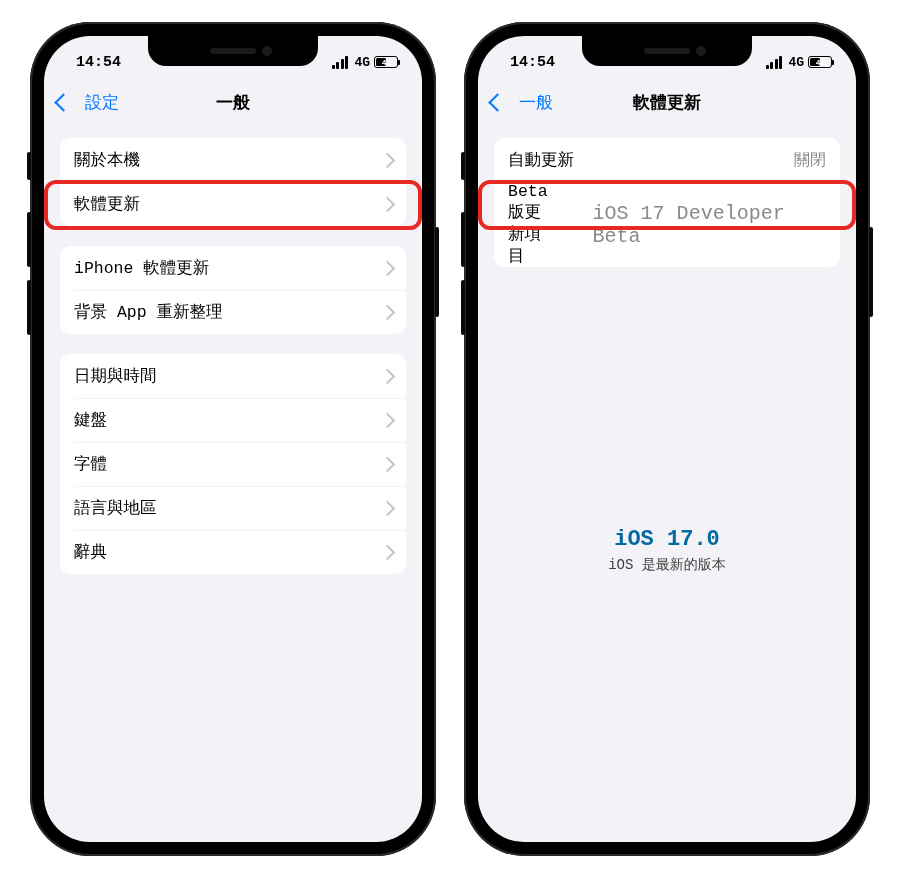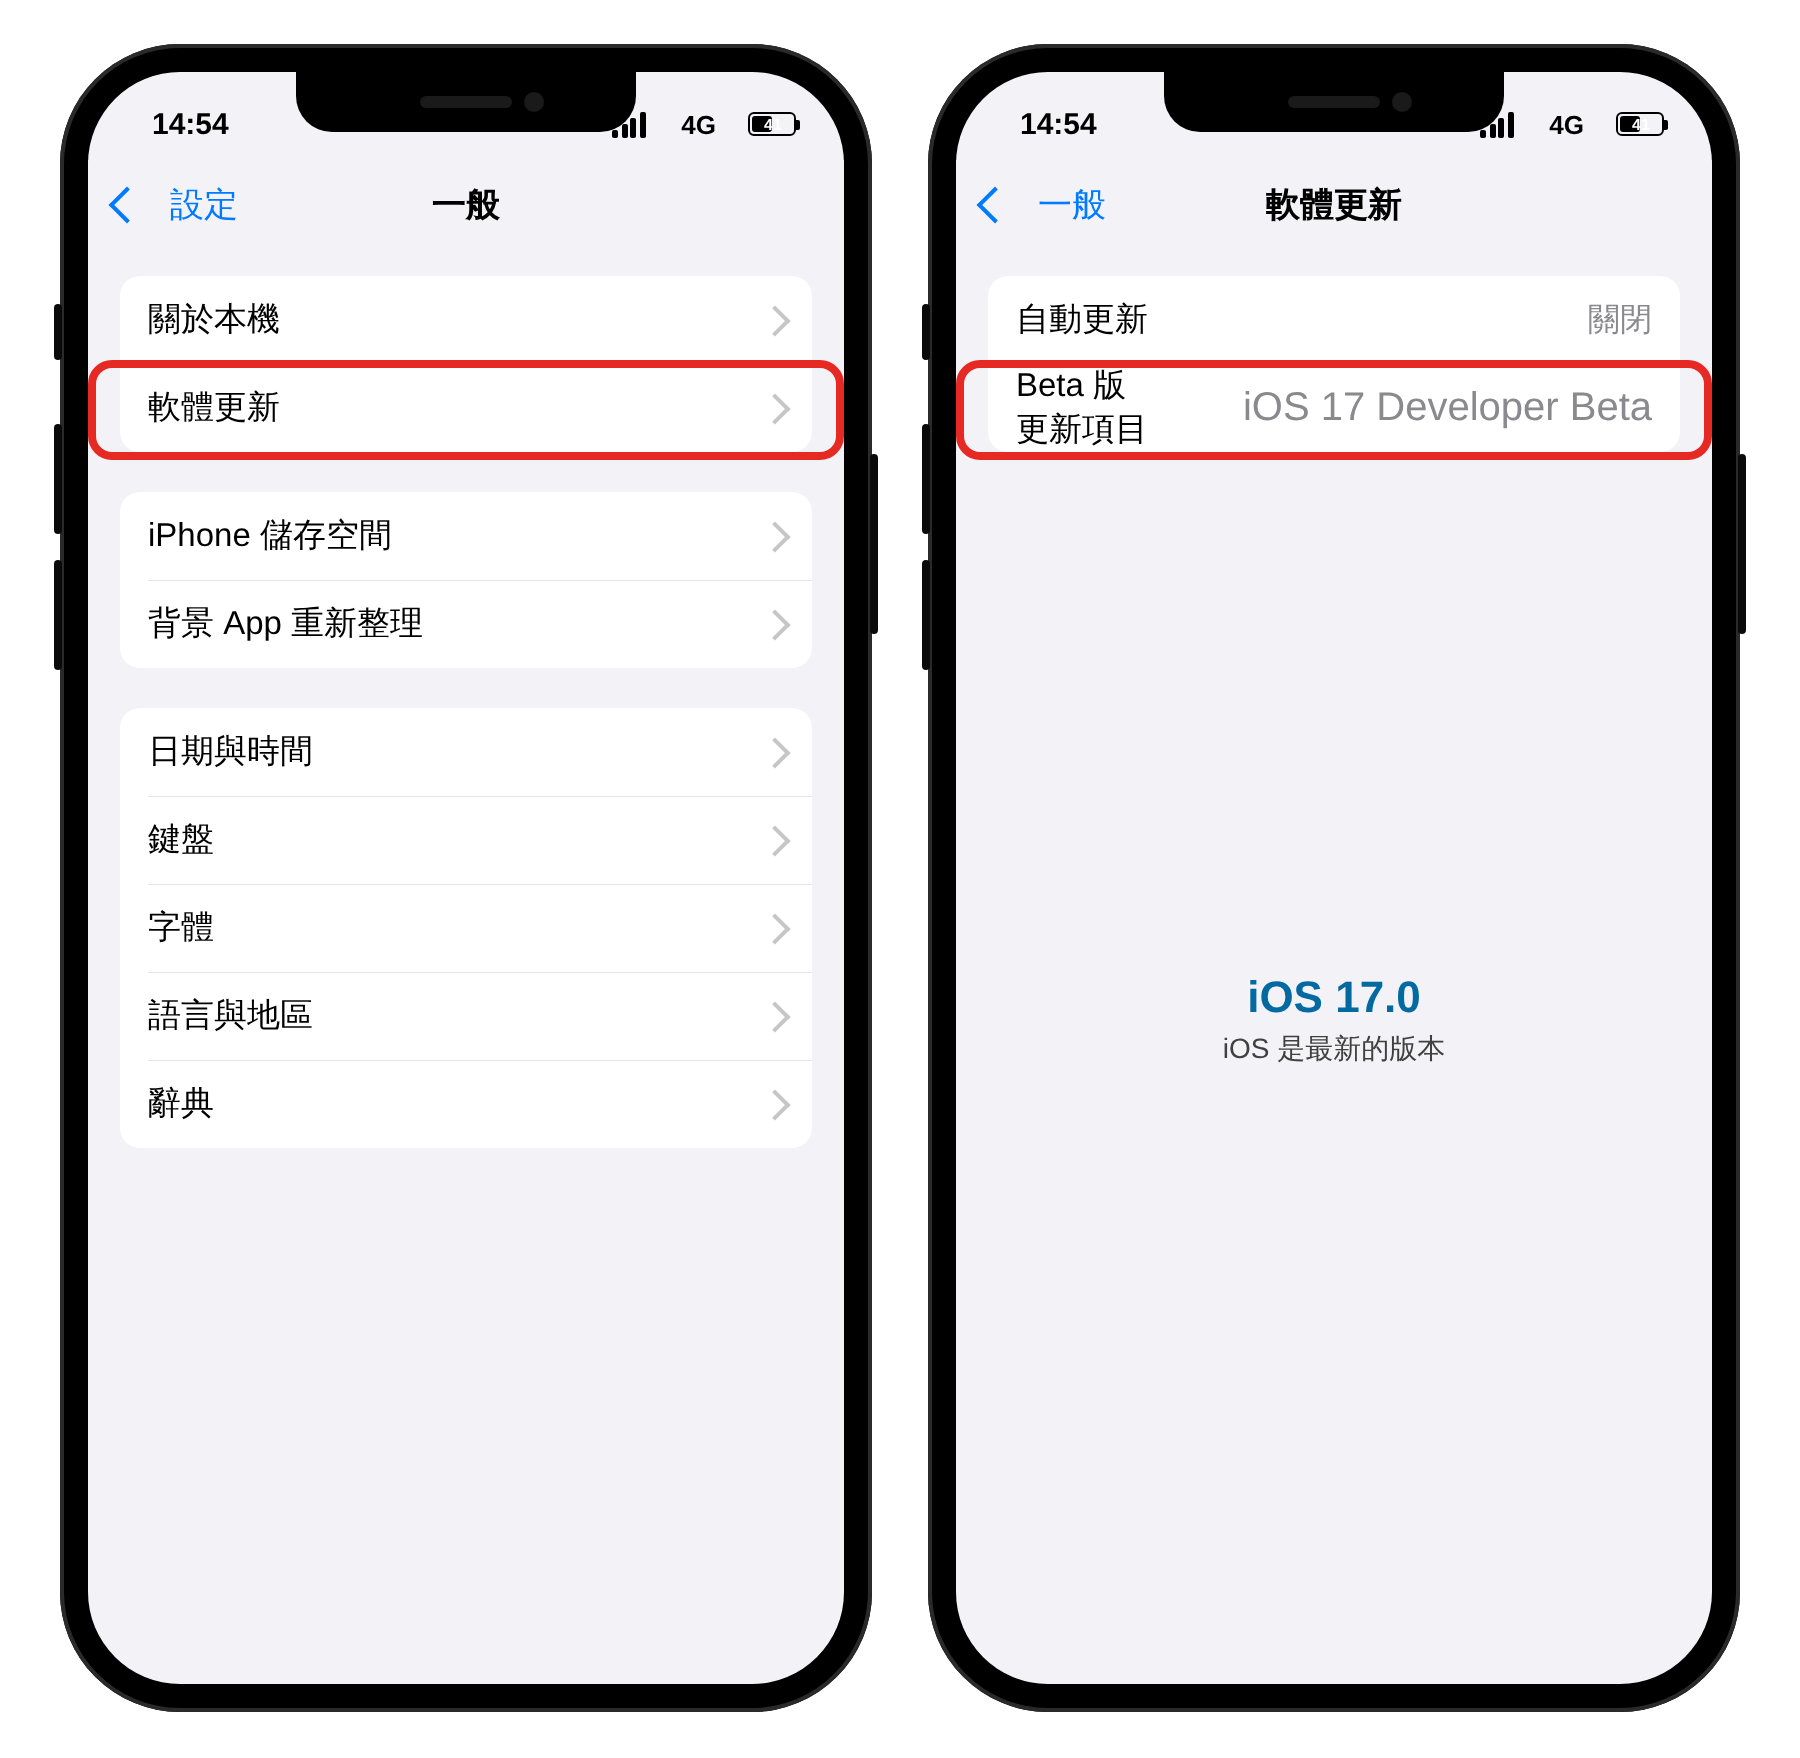--- a/index.html
+++ b/index.html
@@ -24,20 +24,21 @@
   }
   .screen {
     width: 100%;
     height: 100%;
     background: #f2f2f7;
     border-radius: 46px;
     overflow: hidden;
     position: relative;
     display: flex;
     flex-direction: column;
+    font-family: Liberation Mono, monospace;
   }
   .notch {
     position: absolute;
     top: 0;
     left: 50%;
     transform: translateX(-50%);
     width: 170px;
     height: 30px;
     background: #000;
     border-bottom-left-radius: 18px;
@@ -66,21 +67,21 @@
   .status-bar {
     height: 44px;
     display: flex;
     align-items: center;
     justify-content: space-between;
     padding: 8px 24px 0 32px;
     font-size: 15px;
     font-weight: 600;
     color: #000;
   }
-  .status-right { display:flex; align-items:center; gap:16px; font-weight:600; font-size:13px;}
+  .status-right { display:flex; align-items:center; gap:4px; font-weight:600; font-size:13px;}
   .signal { display:inline-flex; align-items:flex-end; gap:1.5px; margin-right:2px;}
   .signal span { width:3px; background:#000; border-radius:1px;}
   .signal span:nth-child(1){height:4px}
   .signal span:nth-child(2){height:7px}
   .signal span:nth-child(3){height:10px}
   .signal span:nth-child(4){height:13px}
   .battery {
     width:24px;height:12px;border:1px solid #000;border-radius:3px;
     position:relative; display:inline-flex; align-items:center; justify-content:center;
     font-size:8px; font-weight:700; padding-left:1px;
@@ -207,21 +208,21 @@
         <div class="row">
           <span class="label">軟體更新</span>
           <span class="chevron-right"></span>
         </div>
       </div>
       <div class="highlight-box" style="left:0px; top:56px; right:0px; height:50px;"></div>
 
 
       <div class="group">
         <div class="row">
-          <span class="label">iPhone 儲存空間</span>
+          <span class="label">iPhone 軟體更新</span>
           <span class="chevron-right"></span>
         </div>
         <div class="row">
           <span class="label">背景 App 重新整理</span>
           <span class="chevron-right"></span>
         </div>
       </div>
 
       <div class="group">
         <div class="row">

